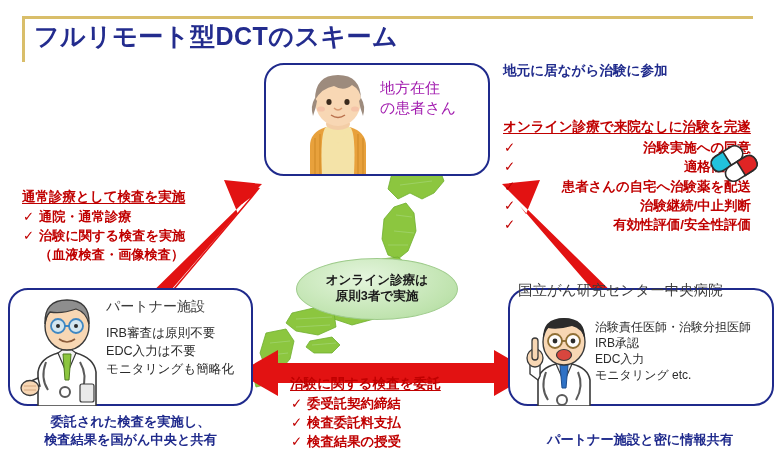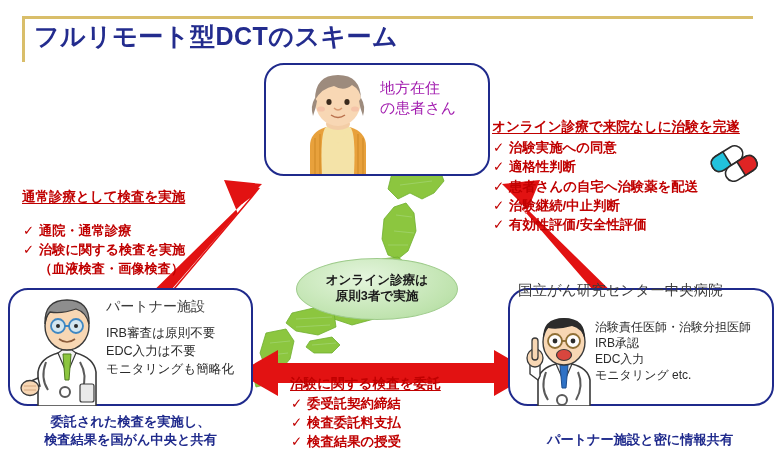--- a/index.html
+++ b/index.html
@@ -98,23 +98,23 @@
     content:"\2713";
     position:absolute;
     left:1px; top:0;
     font-weight:700;
     color:#C00000;
   }
   .red-list li.nocheck::before{ content:""; }
 
   #left-annot{ position:absolute; left:22px; top:188px; }
   #left-annot .red-head{ font-size:13.5px; }
-  #left-annot .red-list{ font-size:13.2px; line-height:1.43; margin-top:16px; }
-
-  #right-annot{ position:absolute; left:492px; top:118px; }
+  #left-annot .red-list{ font-size:13.2px; line-height:1.43; margin-top:2px; }
+
+  #right-annot{ position:absolute; left:503px; top:118px;text-align:right; }
   #right-annot .red-head{ font-size:13.6px; }
   #right-annot .red-list{ font-size:13.4px; line-height:1.44; margin-top:2px; }
 
   #bottom-annot{ position:absolute; left:290px; top:375px; }
   #bottom-annot .red-head{ font-size:13.6px; }
   #bottom-annot .red-list{ font-size:13.4px; line-height:1.4; margin-top:2px; }
 
   
   .blue-caption{
     position:absolute;
@@ -234,20 +234,21 @@
     <path d="M35 45 Q42 50 49 45" stroke="#b9714d" stroke-width="1.5" fill="none"></path>
     <ellipse cx="25" cy="39" rx="4" ry="2.6" fill="#F3B9A1" opacity="0.65"></ellipse>
     <ellipse cx="59" cy="39" rx="4" ry="2.6" fill="#F3B9A1" opacity="0.65"></ellipse>
   </svg>
 
   <div class="box-title" id="patient-title">
     <span>地方在住</span><br>
     <span>の患者さん</span>
   </div>
 
+  <div class="blue-caption" id="caption-topright">地元に居ながら治験に参加</div>
 
   <div id="right-annot">
     <div class="red-head">オンライン診療で来院なしに治験を完遂</div>
     <ul class="red-list">
       <li class="check">治験実施への同意</li>
       <li class="check">適格性判断</li>
       <li class="check">患者さんの自宅へ治験薬を配送</li>
       <li class="check">治験継続/中止判断</li>
       <li class="check">有効性評価/安全性評価</li>
     </ul>

